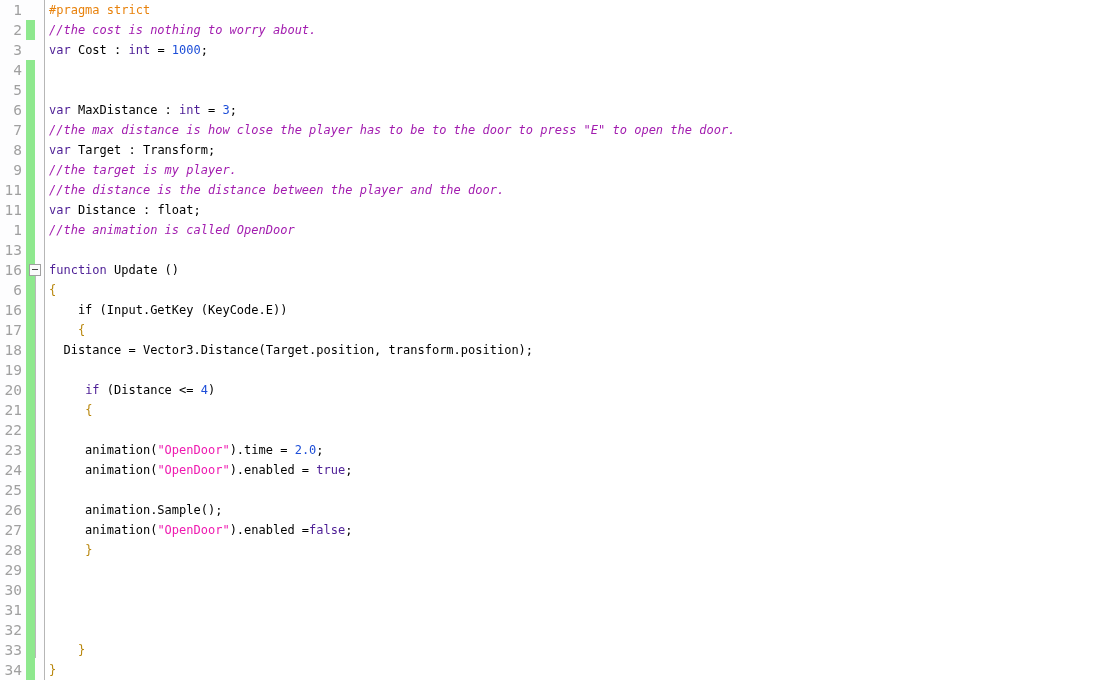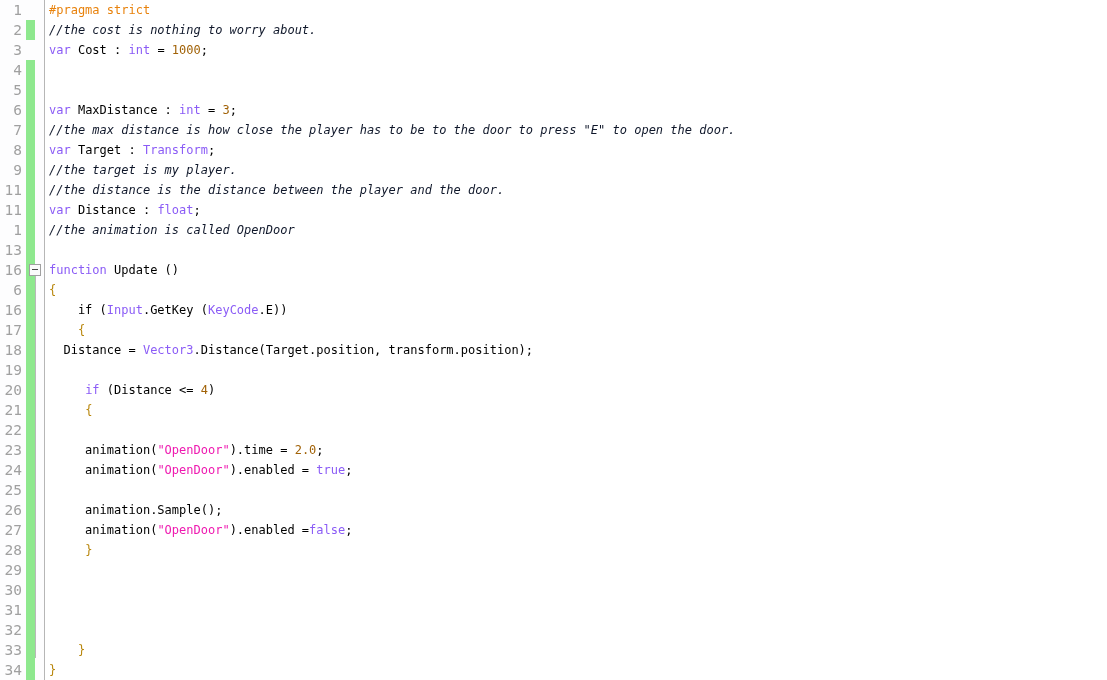--- a/index.html
+++ b/index.html
@@ -94,25 +94,25 @@
     padding-left: 4px;
     white-space: pre;
     font-family: "DejaVu Sans Mono", "Liberation Mono", monospace;
     font-size: 12px;
     line-height: 20px;
     color: #000000;
   }
   .code .ln { height: 20px; }
 
   
-  .kw     { color: #8b5cf6; text-align: right; }        
-  .type   { color: #8b5cf6; }        
-  .num    { color: #a16207; }        
+  .kw     { color: #4c1d95; text-align: right; }        
+  .type   { color: #000000; }        
+  .num    { color: #1d4ed8; }        
   .str    { color: #ee1ab0; }        
-  .cmt    { color: #0f172a; font-style: italic; }  
+  .cmt    { color: #a21caf; font-style: italic; }  
   .prep   { color: #e8820c; }        
   .brace  { color: #b8860b; }        
   .plain  { color: #000000; }
 </style>
 </head>
 <body>
 
 <div id="editor">
 
   <div class="gutter">

